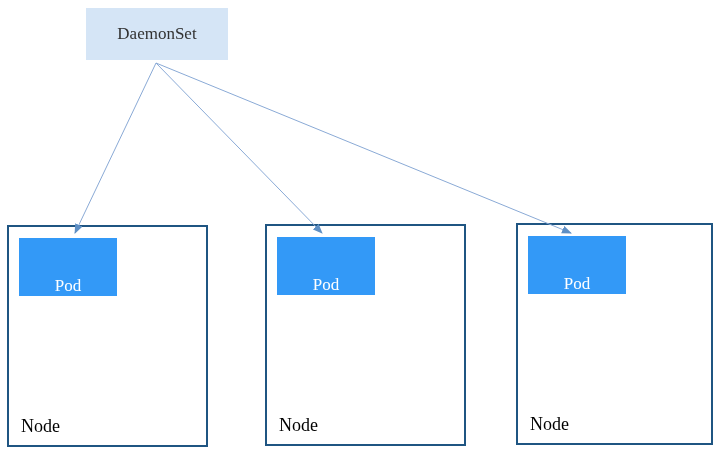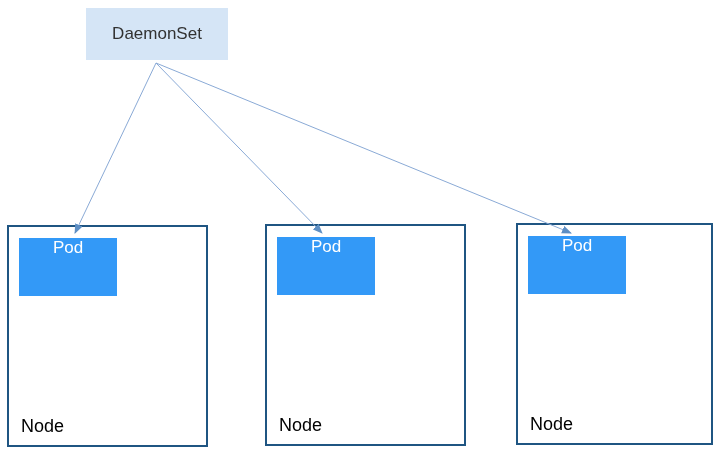--- a/index.html
+++ b/index.html
@@ -7,20 +7,21 @@
     padding: 0;
     background: #ffffff;
     font-family: "Liberation Sans", sans-serif;
   }
   .canvas {
     position: relative;
     width: 720px;
     height: 454px;
     background: #ffffff;
     overflow: hidden;
+    font-family: Liberation Serif, serif;
   }
   .daemonset {
     position: absolute;
     left: 86px;
     top: 8px;
     width: 142px;
     height: 52px;
     background: #d5e5f6;
     display: flex;
     align-items: center;
@@ -38,21 +39,21 @@
   .node-2 { left: 265px; top: 224px; width: 201px; height: 222px; }
   .node-3 { left: 516px; top: 223px; width: 197px; height: 222px; }
   .pod {
     position: absolute;
     left: 10px;
     top: 11px;
     width: 98px;
     height: 58px;
     background: #3399f7;
     display: flex;
-    align-items: flex-start;
+    align-items: flex-end;
     justify-content: center;
     font-size: 17px;
     color: #ffffff;
   }
   .node-label {
     position: absolute;
     left: 12px;
     bottom: 8px;
     font-size: 18px;
     color: #000000;

